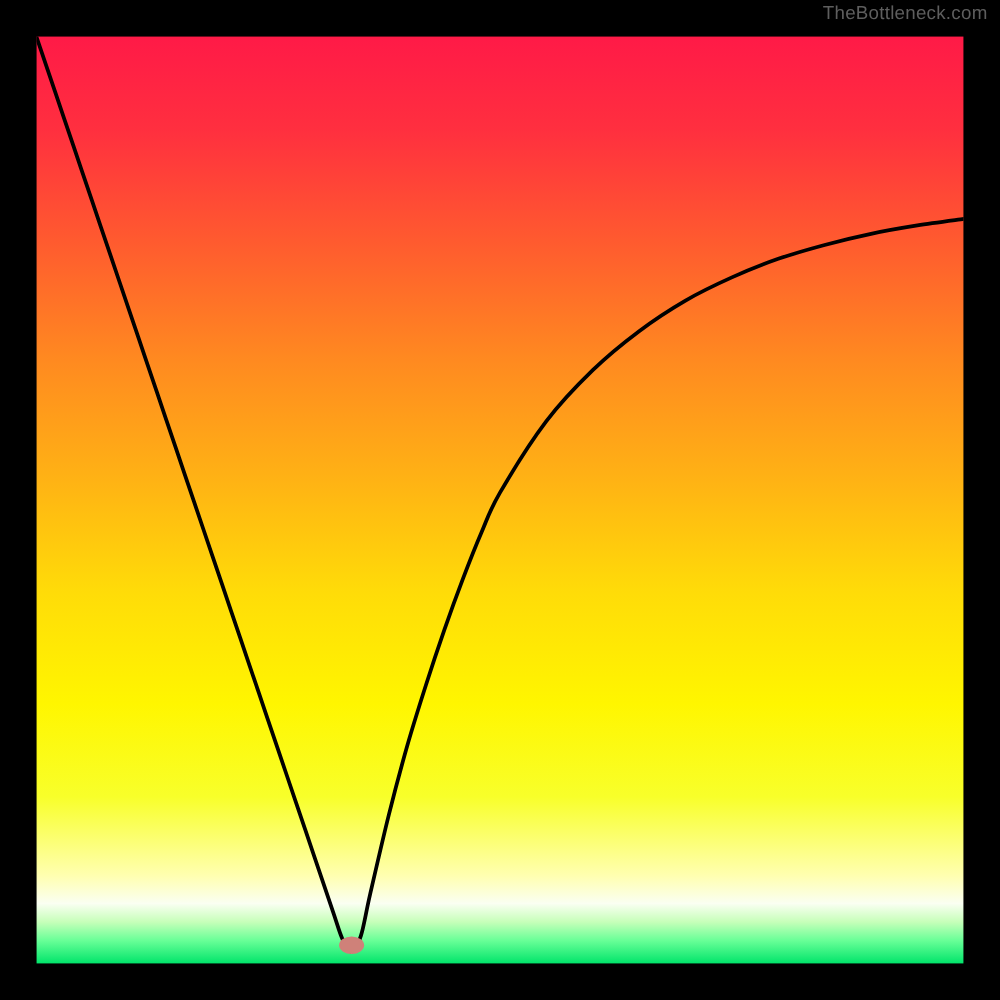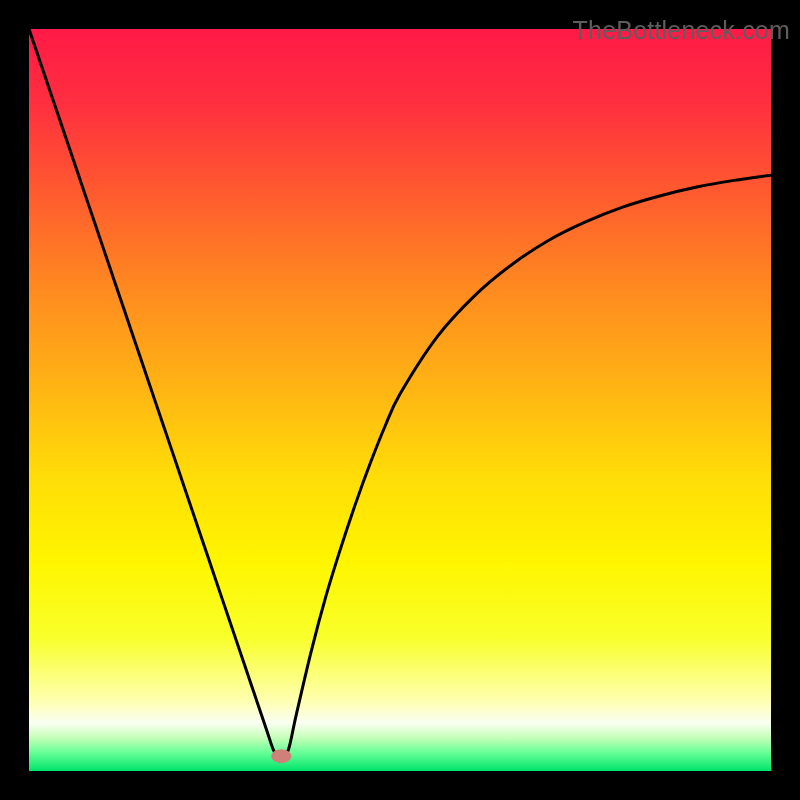--- a/index.html
+++ b/index.html
@@ -21,24 +21,24 @@
   }
   .gradient {
     position: absolute;
     left: 0;
     top: 0;
     width: 100%;
     height: 742px;
   }
   .attribution {
     position: absolute;
-    top: 16px;
+    top: 2px;
     right: 10px;
     color: #5e5e5e;
-    font-size: 25px;
+    font-size: 15px;
     font-weight: 500;
     letter-spacing: 0.2px;
   }
   svg.curve {
     position: absolute;
     left: 0;
     top: 0;
     width: 742px;
     height: 742px;
   }

